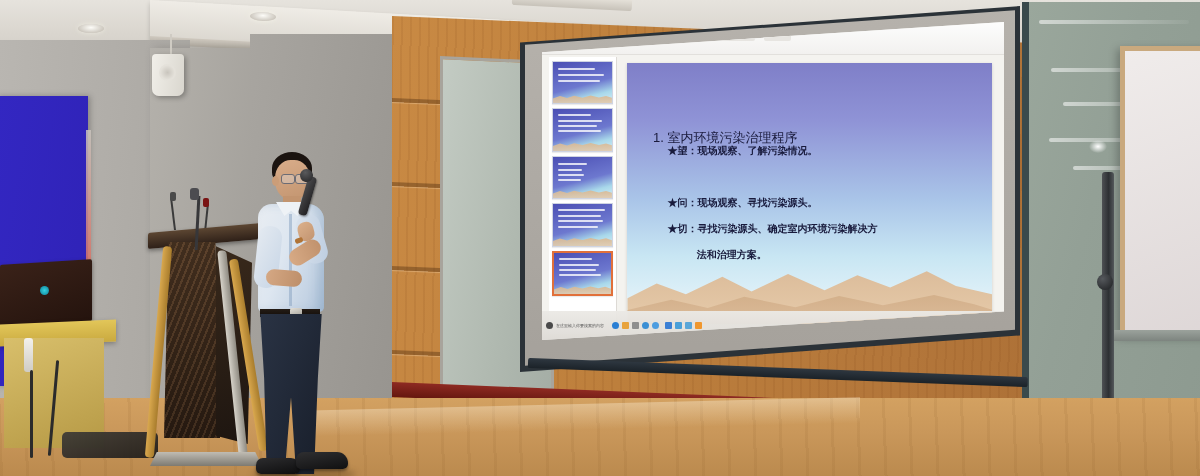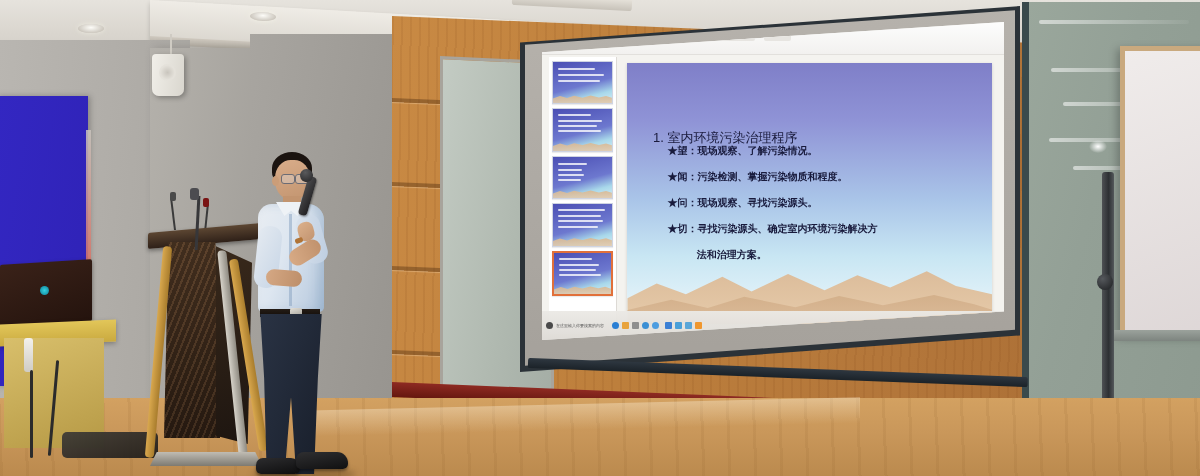--- a/index.html
+++ b/index.html
@@ -329,21 +329,20 @@
           <div class="thumb-line" style="top:26%;width:70%;"></div>
           <div class="thumb-line" style="top:38%;width:64%;"></div>
           <div class="thumb-line" style="top:50%;width:74%;"></div>
           <div class="thumb-mt"></div>
         </div>
       </div>
 
       <div class="slide">
         <div class="slide-sub">1. 室内环境污染治理程序</div>
         <div class="slide-b" style="top:31%;">★望：现场观察、了解污染情况。</div>
-        <div class="slide-b" style="top:41%;">★闻：污染检测、掌握污染物质和程度。</div>
         <div class="slide-b" style="top:51%;">★问：现场观察、寻找污染源头。</div>
         <div class="slide-b" style="top:61%;">★切：寻找污染源头、确定室内环境污染解决方</div>
         <div class="slide-b" style="top:71%;left:19%;text-align:right;">法和治理方案。</div>
         <div class="slide-mt"></div>
         <div class="slide-mt2"></div>
       </div>
 
       <div class="taskbar">
         <div class="tb-ico" style="background:#4a4a4a;border-radius:50%;margin-left:4px;"></div>
         <div class="tb-txt">在这里输入你要搜索的内容</div>

